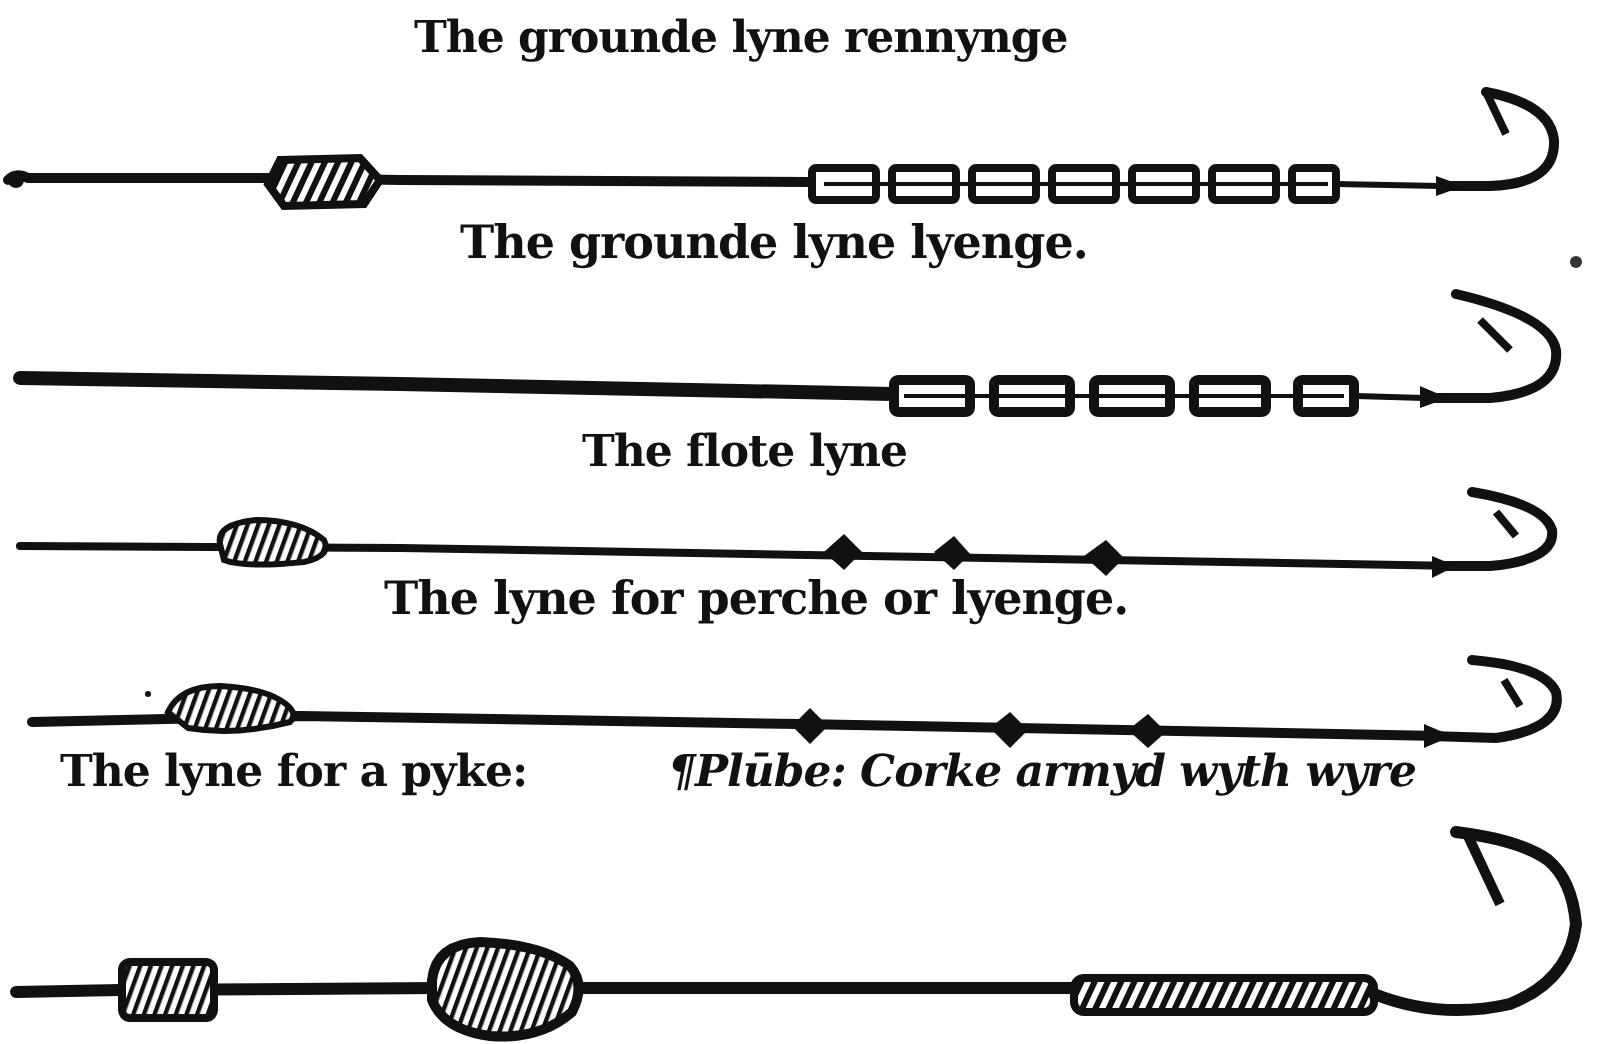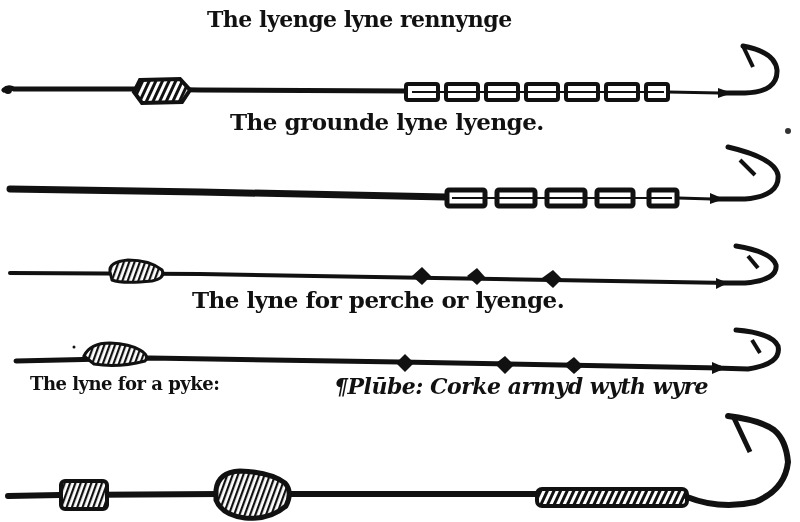--- a/index.html
+++ b/index.html
@@ -125,19 +125,20 @@
       <g>
         <rect x="537" y="489" width="150" height="17" rx="5" fill="url(#hatch)" stroke="#111" stroke-width="4"></rect>
       </g>
       <g>
         <path d="M687,497 Q720,510 755,502 Q785,490 788,462 Q786,440 774,430 Q760,420 728,416" stroke="#111" stroke-width="6" fill="none" stroke-linecap="round"></path>
         <path d="M734,418 L750,452" stroke="#111" stroke-width="5" fill="none"></path>
       </g>
     </g>
   </svg>
 
-  <div class="caption" style="left:207px; top:8px; font-size:22px;">The lyenge lyne rennynge</div>
+  <div class="caption" style="left:207px; top:8px; font-size:22px;">The grounde lyne rennynge</div>
   <div class="caption" style="left:230px; top:110px; font-size:23px;">The grounde lyne lyenge.</div>
+  <div class="caption" style="left:291px; top:215px; font-size:22px;">The flote lyne</div>
   <div class="caption" style="left:192px; top:288px; font-size:23px;">The lyne for perche or lyenge.</div>
-  <div class="caption" style="left:30px; top:375px; font-size:18px;">The lyne for a pyke:</div>
+  <div class="caption" style="left:30px; top:375px; font-size:22px;">The lyne for a pyke:</div>
   <div class="caption" style="left:334px; top:375px; font-size:22px;font-style:italic;">¶Plūbe: Corke armyd wyth wyre</div>
 
 </div>
 
 </body></html>

